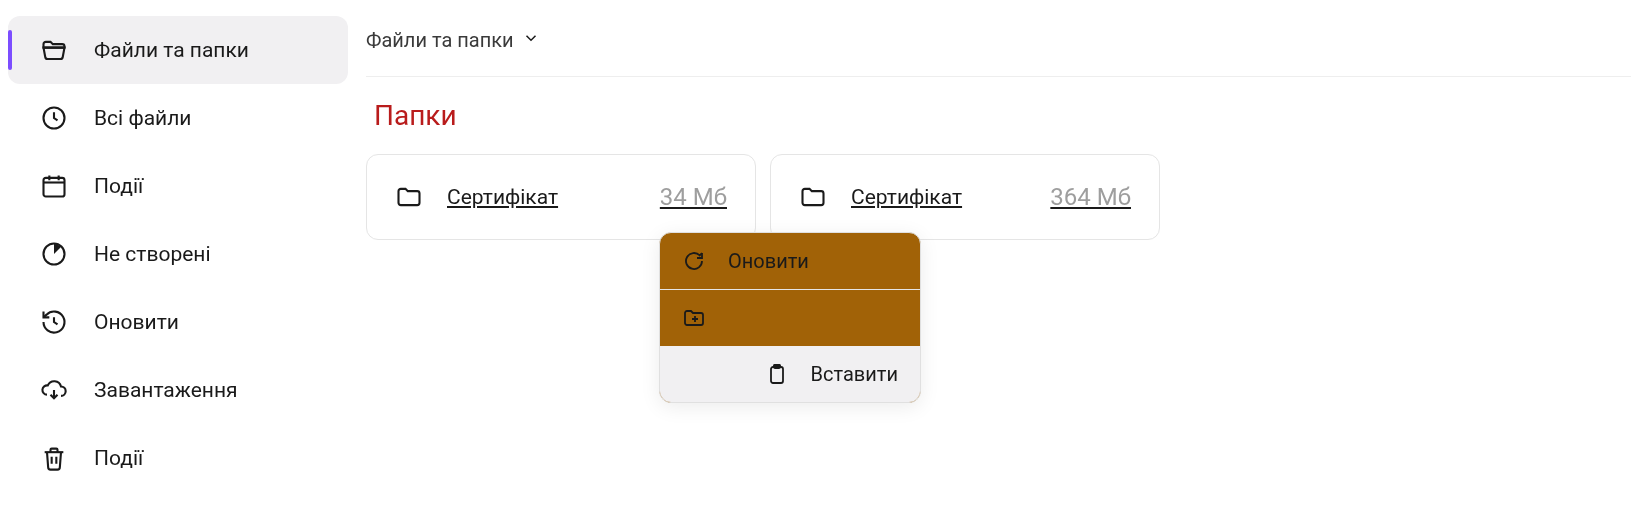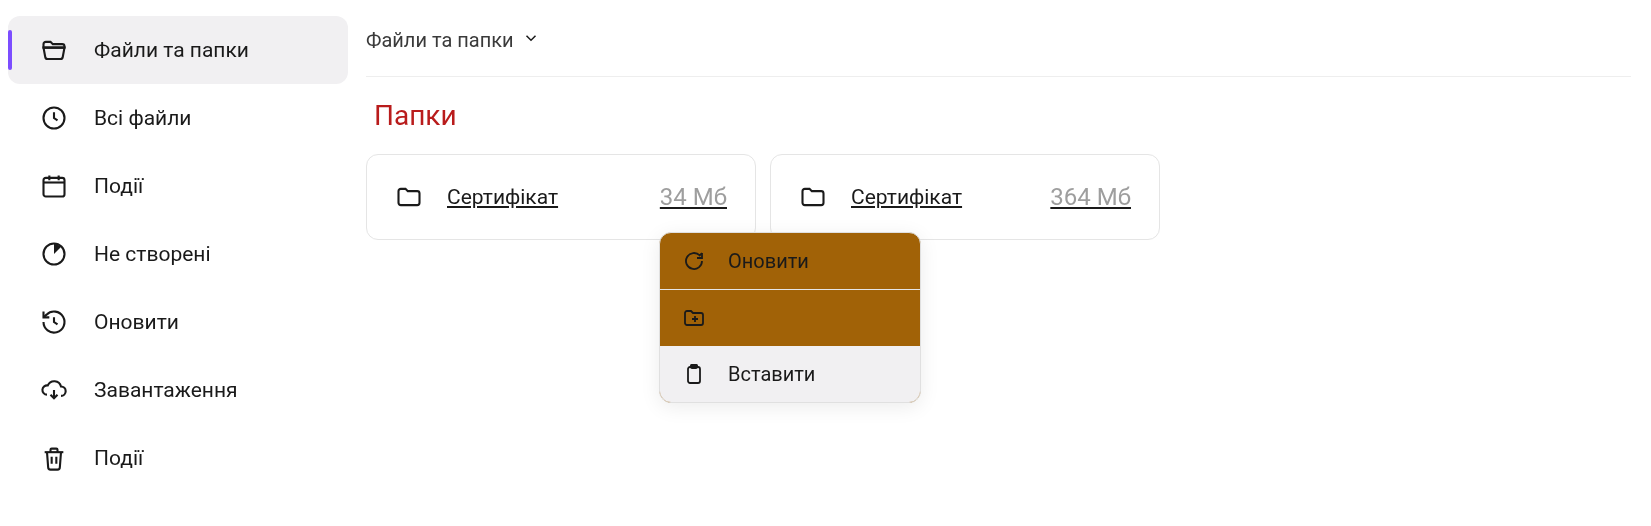--- a/index.html
+++ b/index.html
@@ -131,20 +131,21 @@
       display: flex;
       align-items: center;
       gap: 22px;
       padding: 16px 22px;
       font-size: 20px;
       cursor: pointer;
       color: #1a1a1a;
     }
     .context-menu-item.hover {
       background: #f1f0f2;
+      justify-content: flex-end;
     }
     .context-menu-sep {
       height: 1px;
       background: #e5e5e5;
     }
     .context-menu-icon {
       width: 24px;
       height: 24px;
       display: flex;
       align-items: center;

